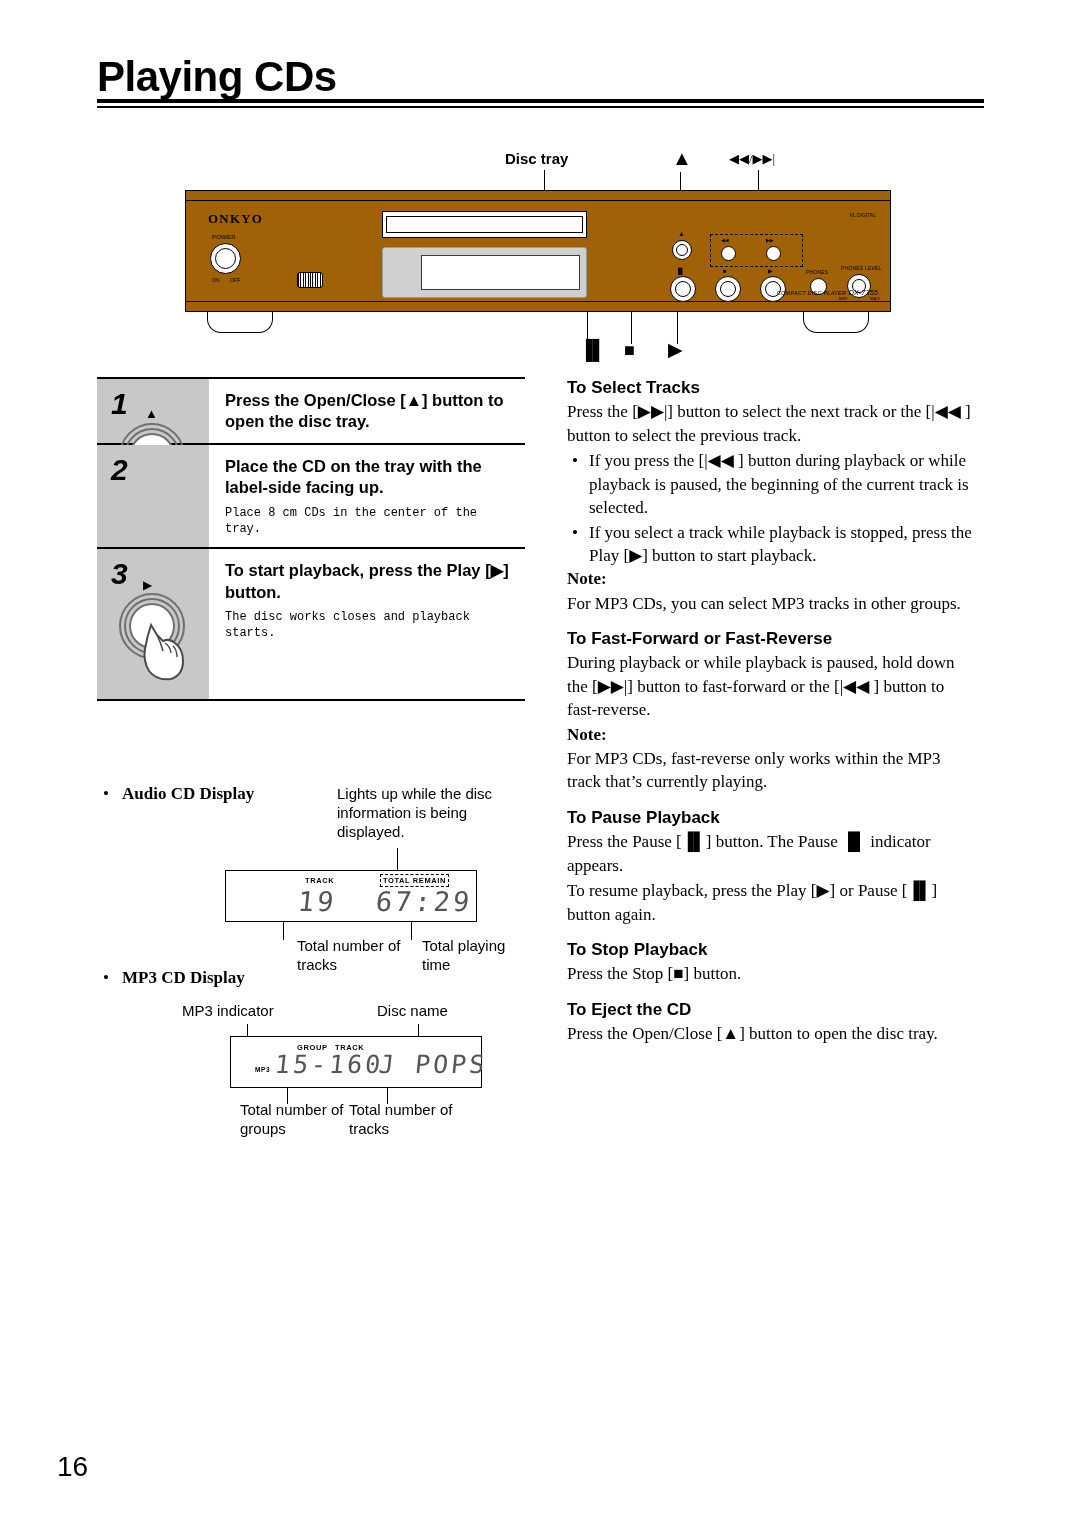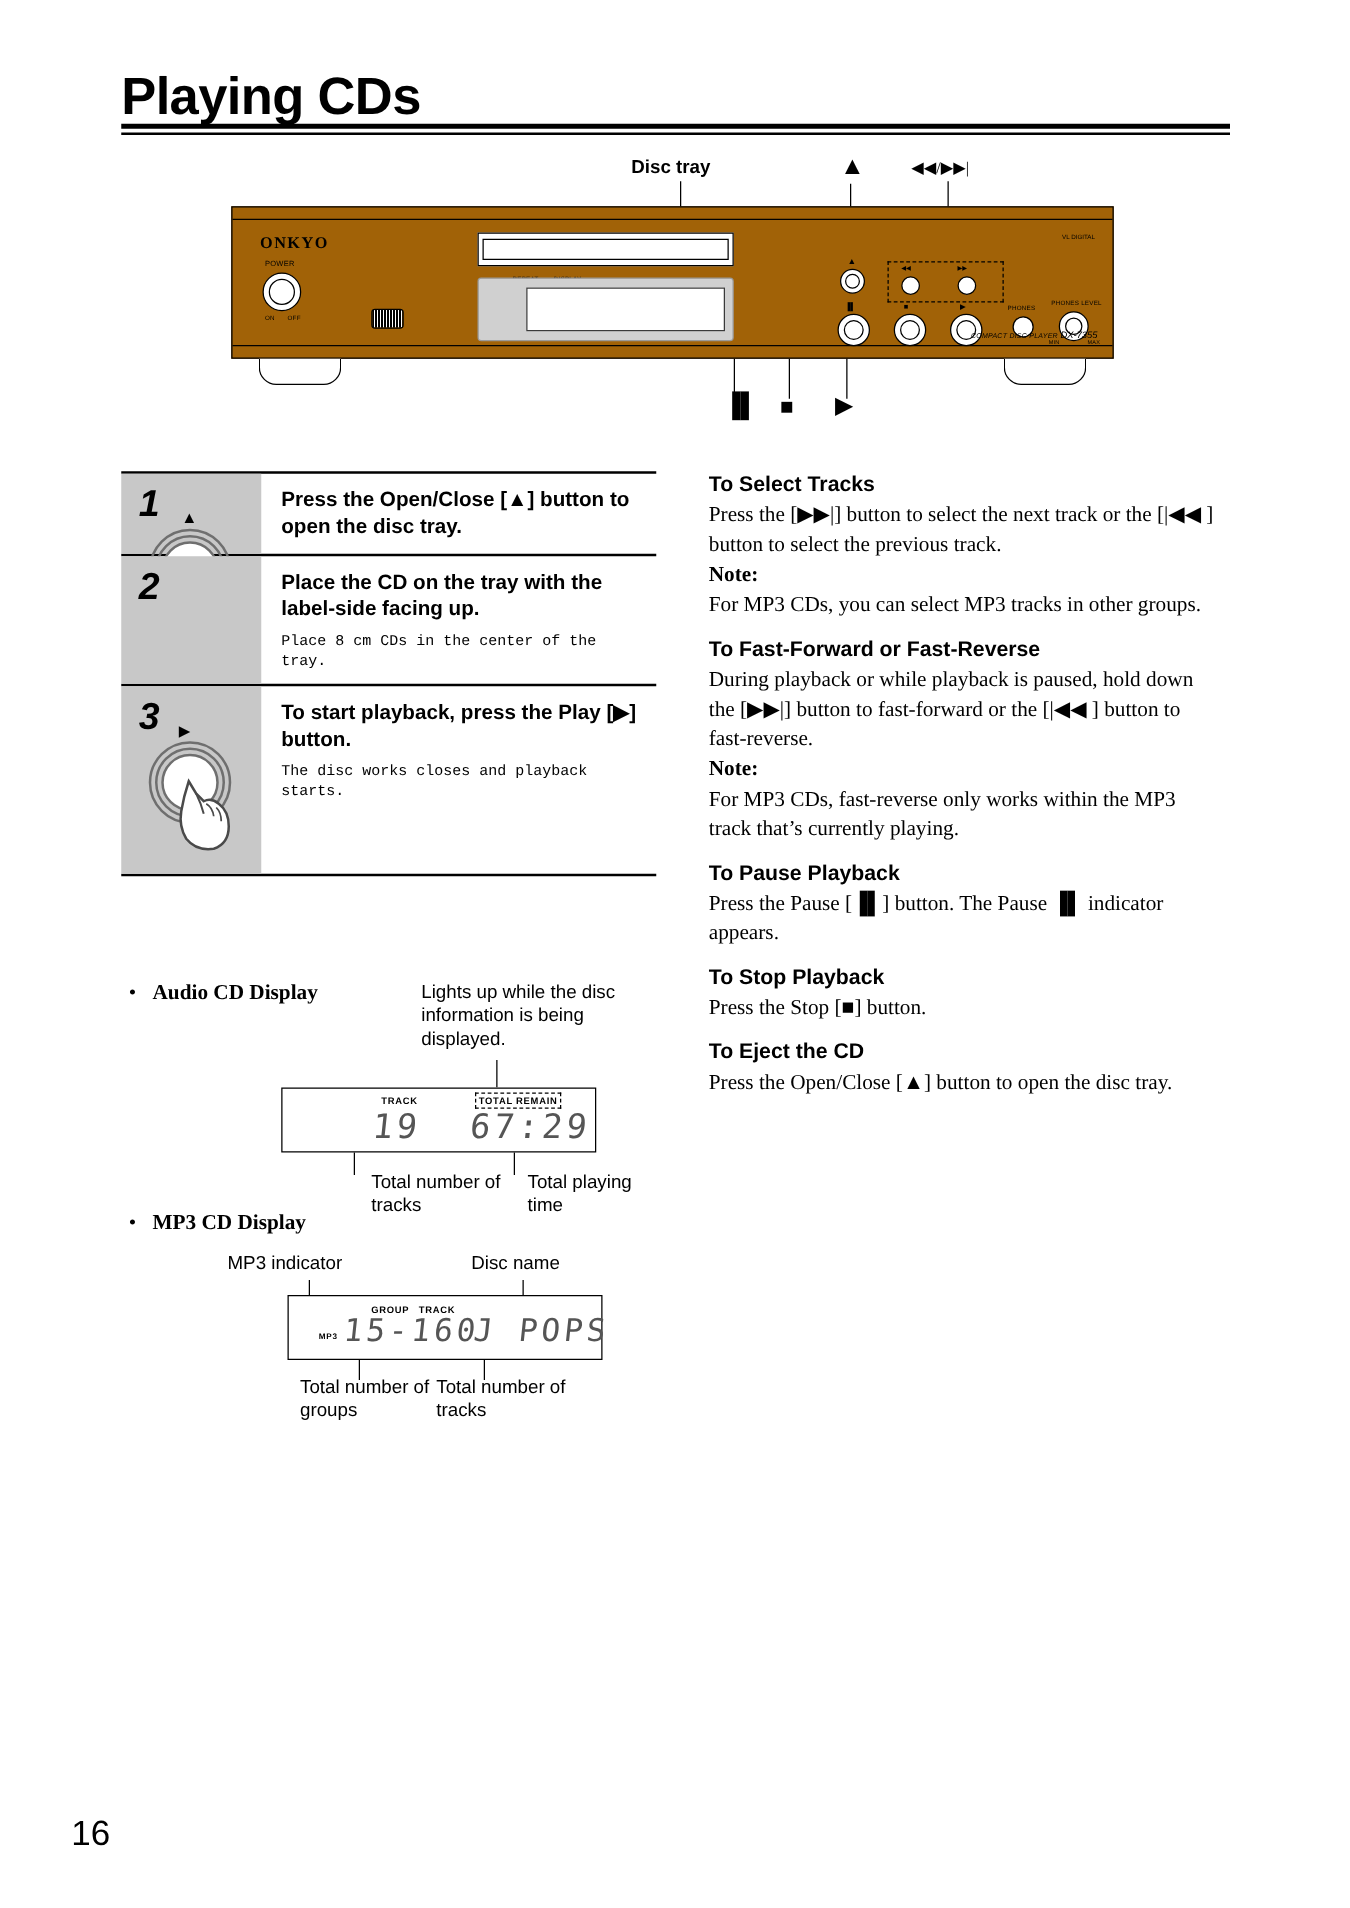--- a/index.html
+++ b/index.html
@@ -34,21 +34,21 @@
     width: 887px;
     border-top: 4px solid #000;
     border-bottom: 2px solid #000;
     height: 3px;
   }
 
   
   .device-area {
     position: absolute;
     left: 97px;
-    top: 117px;
+    top: 142px;
     width: 887px;
     height: 230px;
   }
   .callout-label {
     position: absolute;
     font-family: "Liberation Sans", sans-serif;
     font-weight: bold;
     font-size: 15px;
     white-space: nowrap;
   }
@@ -559,34 +559,39 @@
   <div class="leader" style="left:290px; top:120px; height:16px;"></div>
 
   <div class="note-sans" style="position:absolute; left:143px; top:132px; width:115px;">Total number of groups</div>
   <div class="note-sans" style="position:absolute; left:252px; top:132px; width:115px;">Total number of tracks</div>
 </div>
 
 <div class="right-col">
 
   <div class="sec-head">To Select Tracks</div>
   <p class="para">Press the [▶▶|] button to select the next track or the [|◀◀ ] button to select the previous track.</p>
+  <ul class="bullets">
+    <li>If you press the [|◀◀ ] button during playback or while playback is paused, the beginning of the current track is selected.</li>
+    <li>If you select a track while playback is stopped, press the Play [▶] button to start playback.</li>
+  </ul>
   <div class="sec-head small-note">Note:</div>
   <p class="para">For MP3 CDs, you can select MP3 tracks in other groups.</p>
 
   <div class="gap"></div>
 
   <div class="sec-head">To Fast-Forward or Fast-Reverse</div>
   <p class="para">During playback or while playback is paused, hold down the [▶▶|] button to fast-forward or the [|◀◀ ] button to fast-reverse.</p>
   <div class="sec-head small-note">Note:</div>
   <p class="para">For MP3 CDs, fast-reverse only works within the MP3 track that’s currently playing.</p>
 
   <div class="gap"></div>
 
   <div class="sec-head">To Pause Playback</div>
   <p class="para">Press the Pause [▐▌] button. The Pause ▐▌ indicator appears.</p>
+  <p class="para">To resume playback, press the Play [▶] or Pause [▐▌] button again.</p>
 
   <div class="gap"></div>
 
   <div class="sec-head">To Stop Playback</div>
   <p class="para">Press the Stop [■] button.</p>
 
   <div class="gap"></div>
 
   <div class="sec-head">To Eject the CD</div>
   <p class="para">Press the Open/Close [▲] button to open the disc tray.</p>

